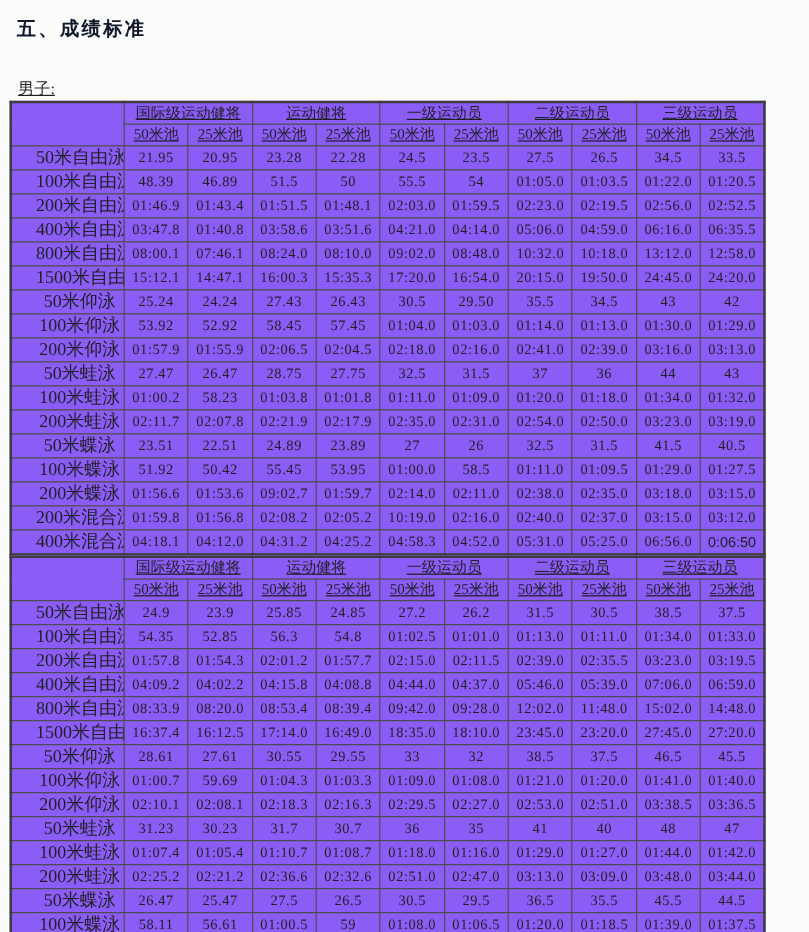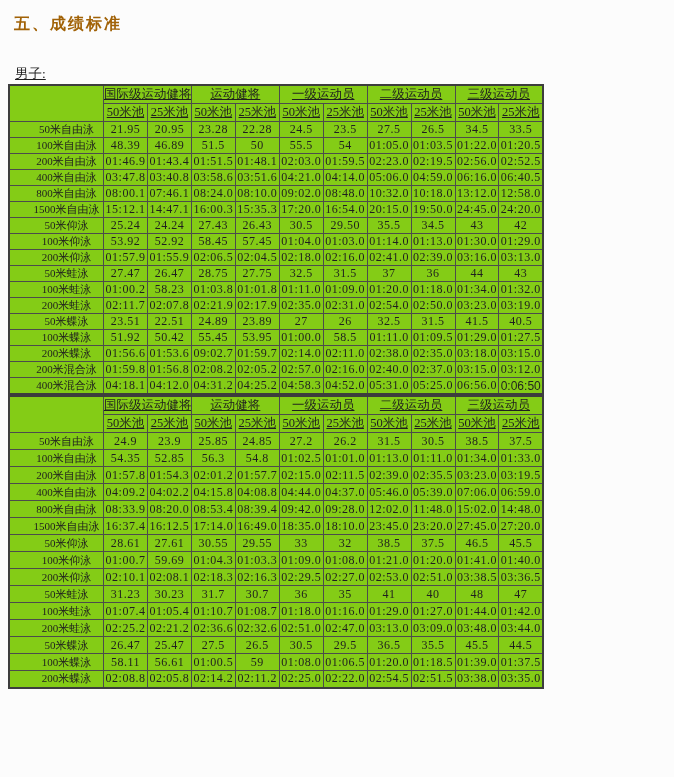--- a/index.html
+++ b/index.html
@@ -28,60 +28,60 @@
   .sec-label {
     font-size: 13.5px;
     text-decoration: underline;
     margin: 0 0 1px 7px;
   }
   .sec-men .sec-label { margin-top: 30px; }
   .sec-women .sec-label { margin-top: 36px; }
   table {
     border-collapse: collapse;
     table-layout: fixed;
-    width: 536px;
-    background: #84cc16;
+    width: 630px;
+    background: #8b5cf6;
     border: 2px solid #3d3d3d;
   }
   th, td {
     border: 1px solid #4c4c4c;
     text-align: center;
     vertical-align: middle;
     padding: 0;
     font-weight: normal;
     white-space: nowrap;
     overflow: hidden;
   }
   th.corner { width: 93px; }
   th.lvl, th.pool {
     text-decoration: underline;
     font-size: 12.5px;
   }
-  th.event { font-size: 11px; padding-left: 20px; }
+  th.event { font-size: 15px; padding-left: 20px; }
   td {
     font-size: 12px;
     letter-spacing: 0.5px;
   }
   .men tr    { height: 15px; }
   .women tr  { height: 17px; }
   .men thead tr   { height: 15px; }
   .women thead tr { height: 17px; }
   
   .men tbody tr:last-child td:last-child {
     font-family: "Liberation Sans", sans-serif;
     font-size: 12px;
     letter-spacing: 0;
   }
 </style>
 </head>
 <body>
 
 <div class="page">
 
-  <h1 class="title" style="color: #a16207;">五、成绩标准</h1>
+  <h1 class="title" style="color: #0f172a;">五、成绩标准</h1>
 
   <section class="sec-men">
     <div class="sec-label">男子:</div>
     <table class="men">
         <thead>
           <tr>
             <th class="corner" rowspan="2"></th>
             <th class="lvl" colspan="2">国际级运动健将</th>
             <th class="lvl" colspan="2">运动健将</th>
             <th class="lvl" colspan="2">一级运动员</th>
@@ -137,29 +137,29 @@
             <td>02:03.0</td>
             <td>01:59.5</td>
             <td>02:23.0</td>
             <td>02:19.5</td>
             <td>02:56.0</td>
             <td>02:52.5</td>
           </tr>
           <tr>
             <th class="event">400米自由泳</th>
             <td>03:47.8</td>
-            <td>03:40.8</td>
+            <td>01:40.8</td>
             <td>03:58.6</td>
             <td>03:51.6</td>
             <td>04:21.0</td>
             <td>04:14.0</td>
             <td>05:06.0</td>
             <td>04:59.0</td>
             <td>06:16.0</td>
-            <td>06:40.5</td>
+            <td>06:35.5</td>
           </tr>
           <tr>
             <th class="event">800米自由泳</th>
             <td>08:00.1</td>
             <td>07:46.1</td>
             <td>08:24.0</td>
             <td>08:10.0</td>
             <td>09:02.0</td>
             <td>08:48.0</td>
             <td>10:32.0</td>
@@ -296,21 +296,21 @@
             <td>02:35.0</td>
             <td>03:18.0</td>
             <td>03:15.0</td>
           </tr>
           <tr>
             <th class="event">200米混合泳</th>
             <td>01:59.8</td>
             <td>01:56.8</td>
             <td>02:08.2</td>
             <td>02:05.2</td>
-            <td>02:57.0</td>
+            <td>10:19.0</td>
             <td>02:16.0</td>
             <td>02:40.0</td>
             <td>02:37.0</td>
             <td>03:15.0</td>
             <td>03:12.0</td>
           </tr>
           <tr>
             <th class="event">400米混合泳</th>
             <td>04:18.1</td>
             <td>04:12.0</td>

